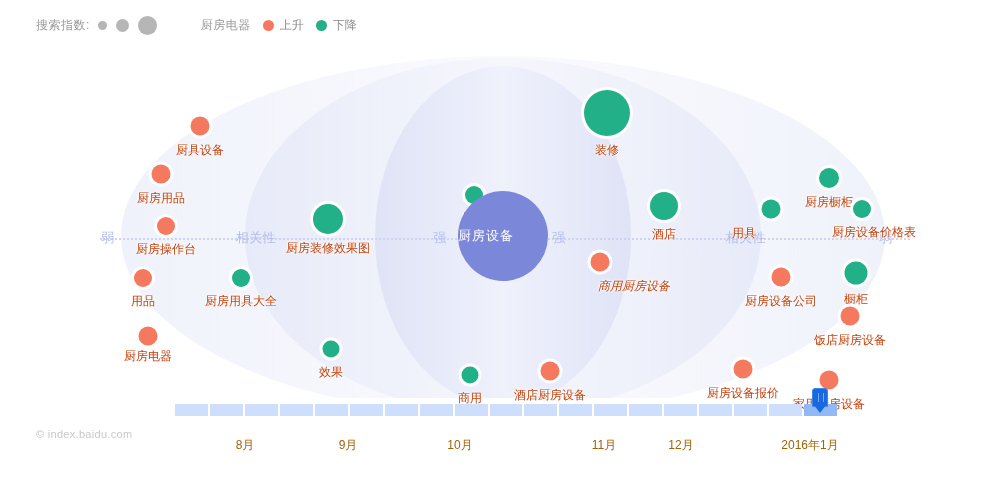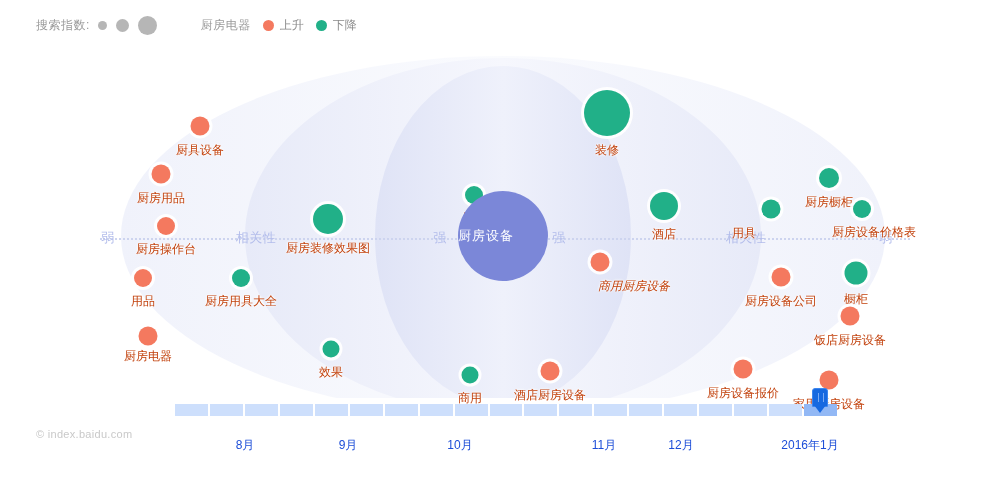--- a/index.html
+++ b/index.html
@@ -169,21 +169,21 @@
     position: absolute;
     left: 6px; top: 5px;
     width: 4px; height: 9px;
     border-left: 1px solid #79aaf4;
     border-right: 1px solid #79aaf4;
   }
   .tl-tick {
     position: absolute;
     top: 30px;
     font-size: 12px;
-    color: #1d4ed8;
+    color: #a16207;
     transform: translateX(-50%);
     white-space: nowrap;
   }
 </style>
 </head>
 <body>
 
 <div id="legend">
   <span class="legend-title">搜索指数:</span>
   <span class="size-dots">

